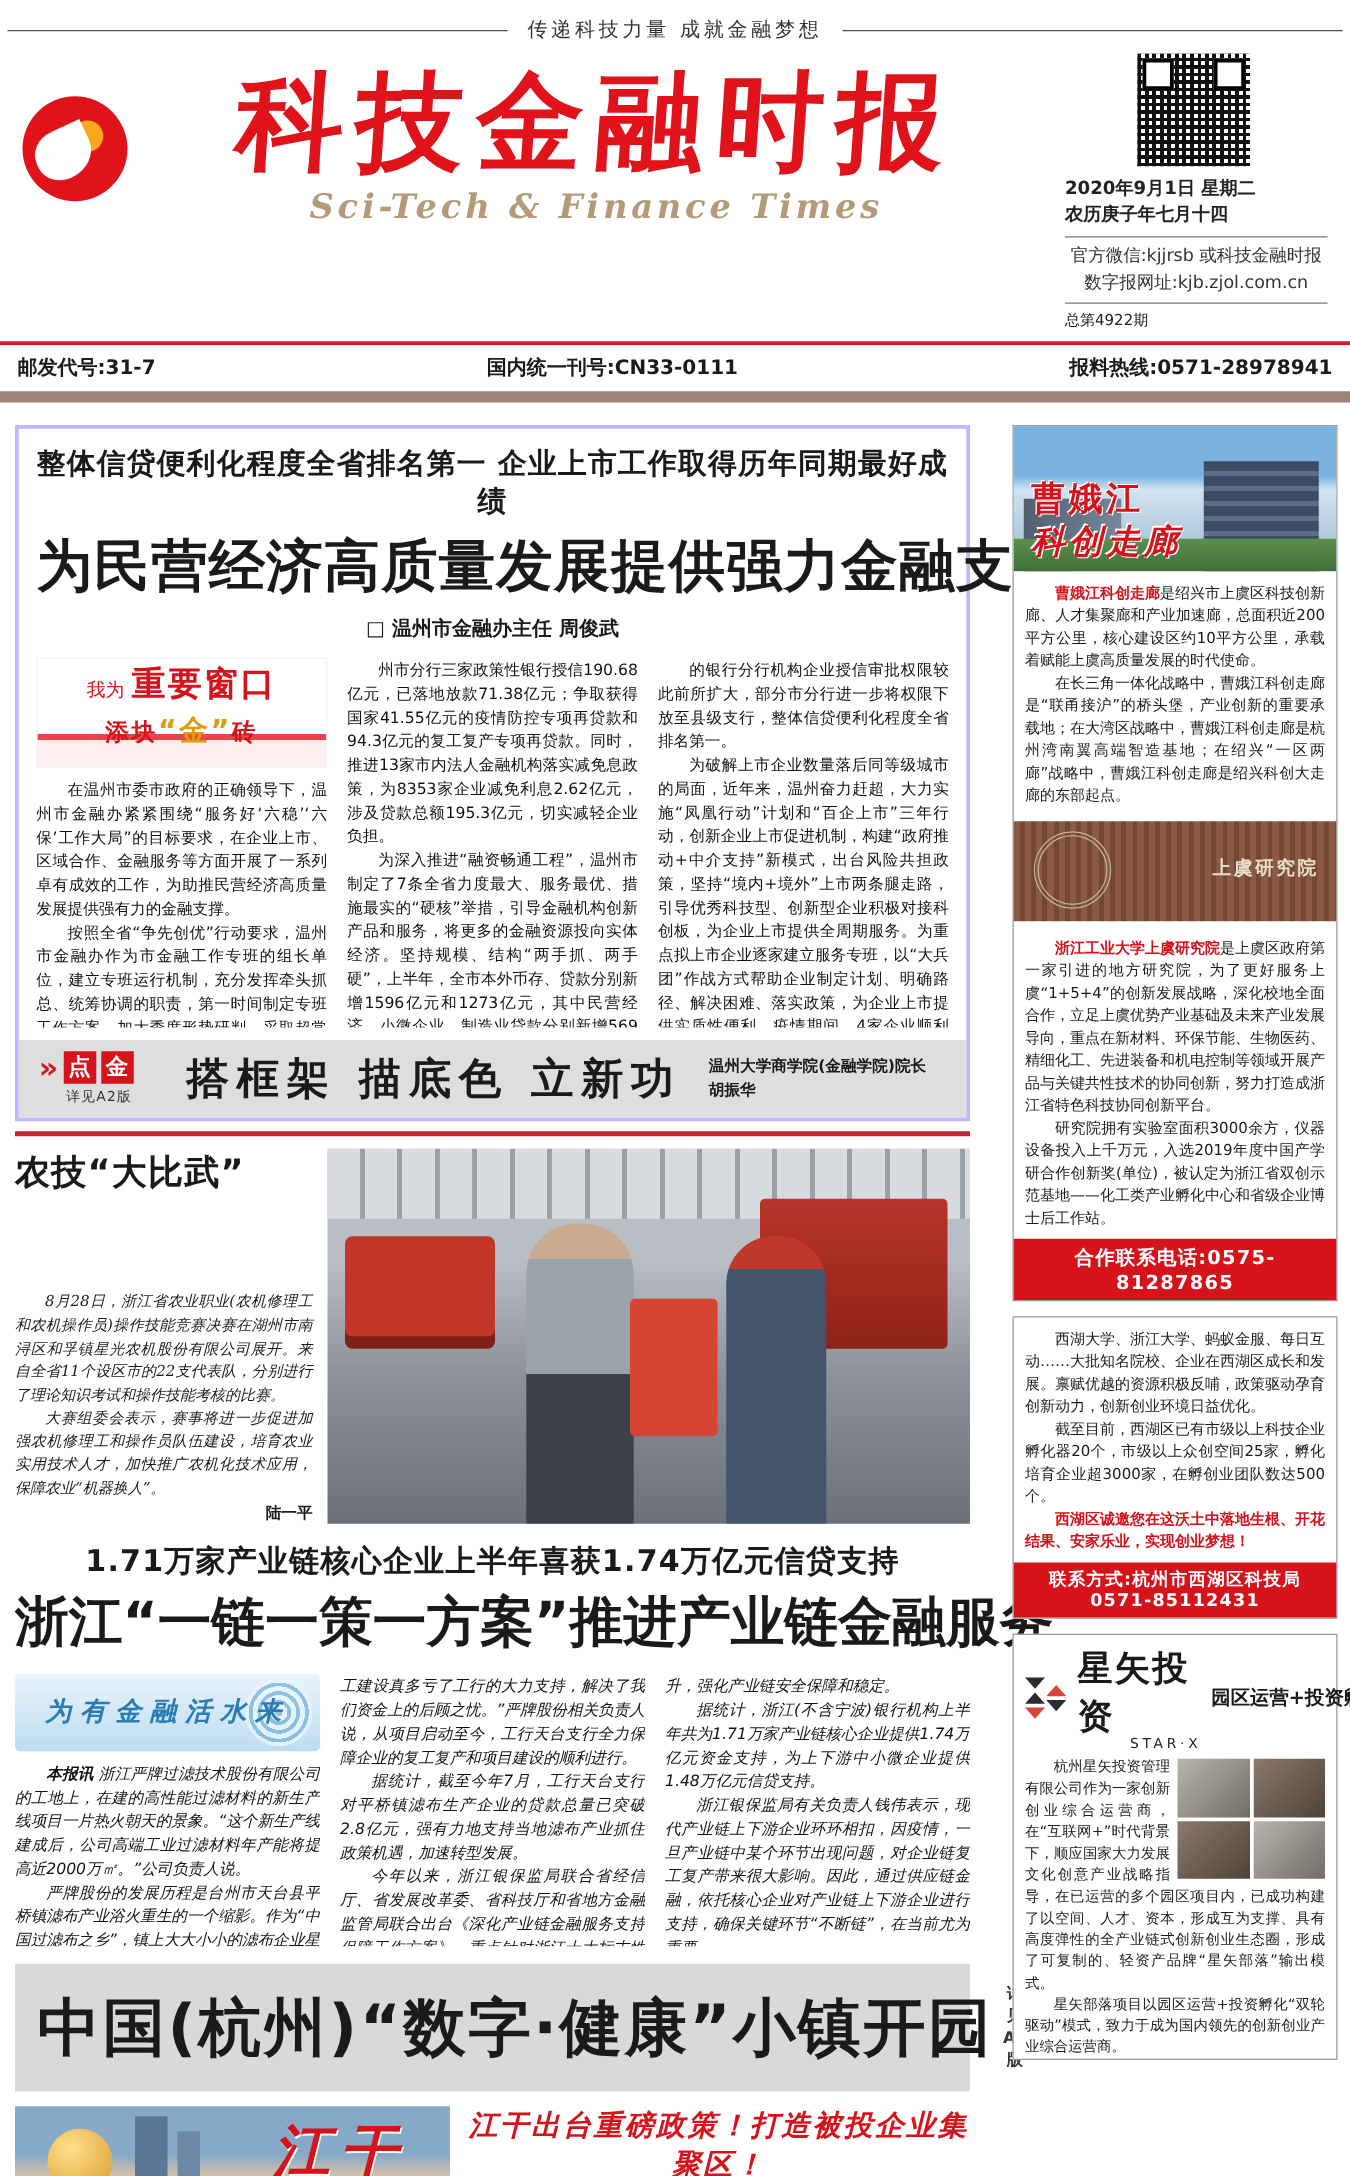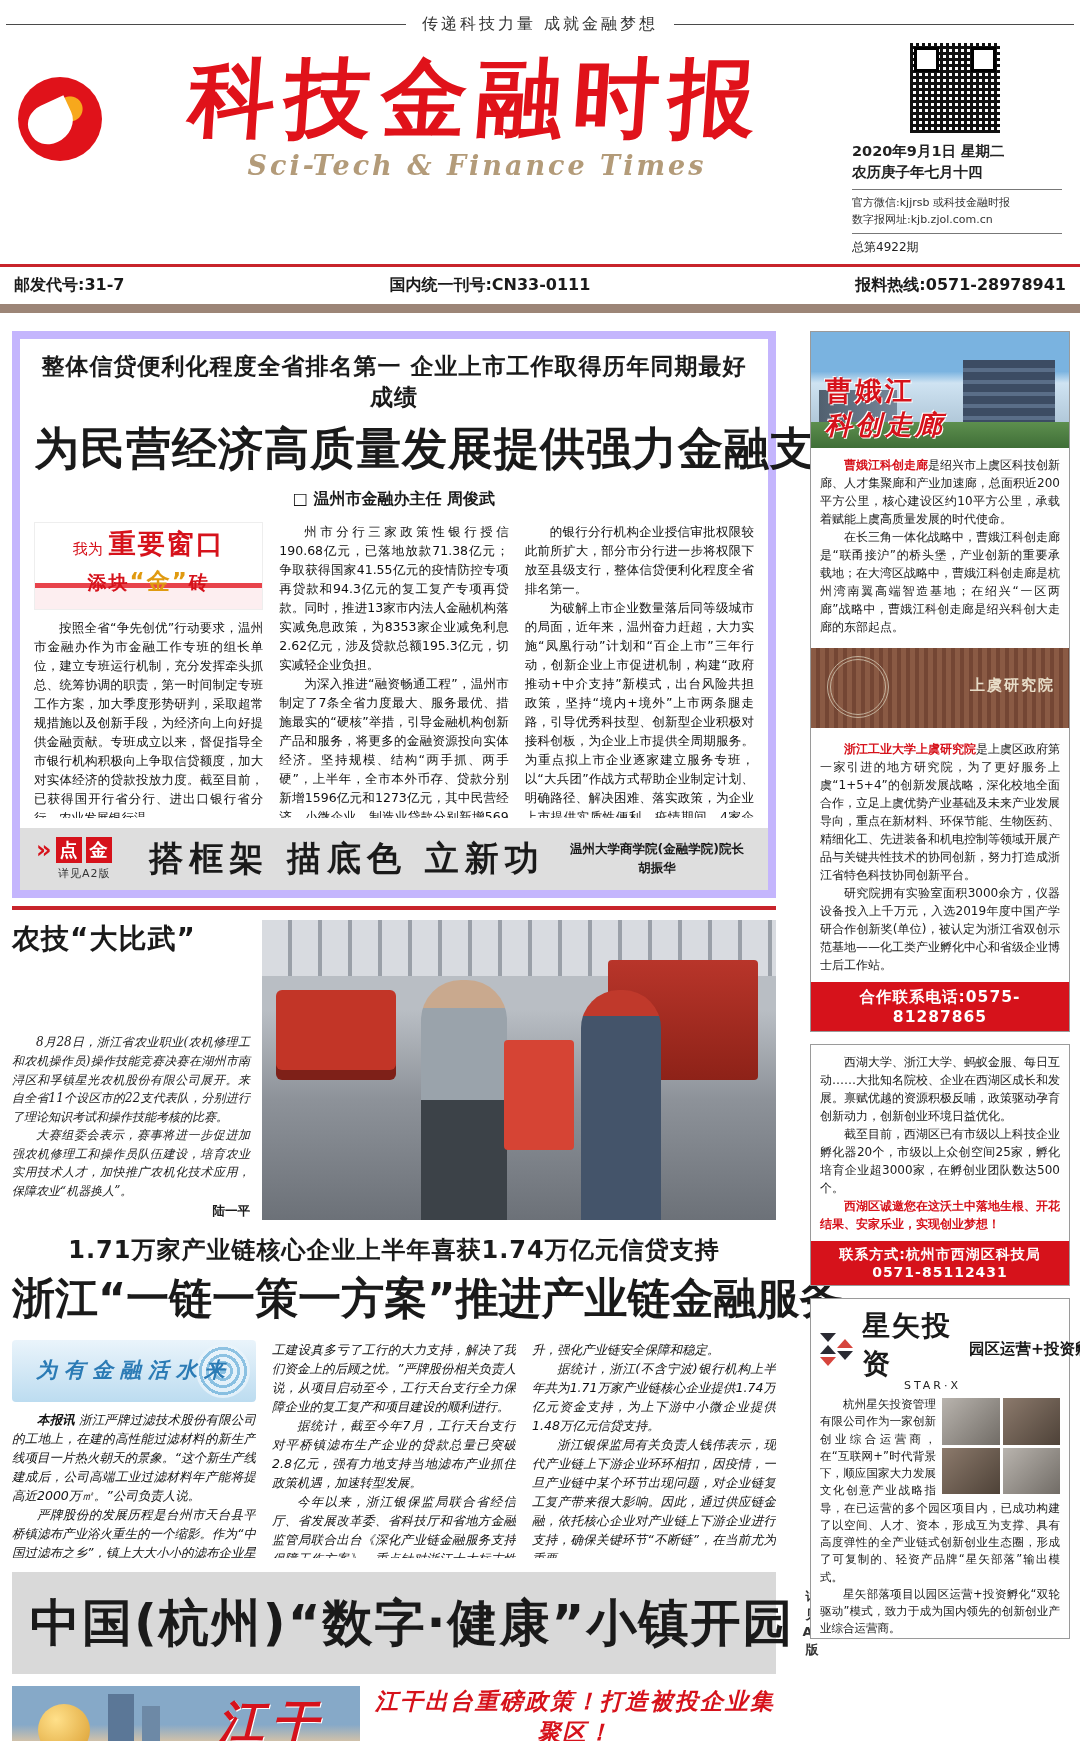--- a/index.html
+++ b/index.html
@@ -17,54 +17,54 @@
   .brand-block { flex:1; text-align:center; padding-top:6px; }
   .brand-title { font-family:"DejaVu Serif","Liberation Serif",serif; font-weight:bold; font-size:86px; line-height:1.15; color:#e0121a; letter-spacing:10px; transform:skewX(-4deg); white-space:nowrap; }
   .brand-en { font-family:"DejaVu Serif","Liberation Serif",serif; font-style:italic; font-weight:bold; font-size:27px; color:#b39b79; letter-spacing:3px; margin-top:2px; }
   .mast-right { width:210px; flex:0 0 auto; font-size:12px; color:#222; }
   .qr { background:repeating-linear-gradient(0deg,#111 0 3px,transparent 3px 6px), repeating-linear-gradient(90deg,#111 0 3px,#fff 3px 6px); position:relative; }
   .qr::before, .qr::after { content:""; position:absolute; width:22%; height:22%; border:3px solid #000; background:#fff; }
   .qr::before { left:4%; top:4%; }
   .qr::after { right:4%; top:4%; }
   .mast-qr { width:90px; height:90px; margin:0 0 8px 58px; }
   .mast-date { font-weight:bold; font-size:14.5px; line-height:1.45; }
-  .mast-small { border-top:1px solid #777; margin-top:6px; padding-top:5px; font-size:11px; line-height:1.5; color:#333; }
+  .mast-small { border-top:1px solid #777; margin-top:6px; padding-top:5px; font-size:14px; line-height:1.5; color:#333;text-align:center; }
   .mast-issue { border-top:1px solid #777; margin-top:5px; padding-top:5px; font-size:12px; }
   .red-rule { height:3px; background:#c8242b; margin-top:4px; }
   .info-row { display:flex; justify-content:space-between; padding:8px 14px; font-size:16px; font-weight:bold; }
   .tan-bar { height:9px; background:#9c8577; }
 
   
   .content { display:flex; padding:18px 10px 0 12px; gap:34px; }
   .left-col { width:764px; flex:0 0 auto; }
   .sidebar { width:260px; flex:0 0 auto; }
 
   
-  .lead-box { border:8px solid #c4b5fd; padding:12px 14px 0; }
+  .lead-box { border:3px solid #c4b5fd; padding:12px 14px 0; }
   .kicker { text-align:center; font-size:23px; font-weight:bold; letter-spacing:1px; }
   .lead-headline { text-align:center; font-size:45px; font-weight:900; letter-spacing:1px; margin-top:6px; white-space:nowrap; }
   .byline { text-align:center; font-size:16px; font-weight:bold; margin:10px 0 12px; }
   .cols { display:flex; gap:16px; }
   .col { flex:1; overflow:hidden; text-align:justify; font-size:12.5px; line-height:1.52; color:#111; }
   .col p { text-indent:2em; }
   .lead-cols .col { height:296px; }
   .promo { height:88px; background:linear-gradient(180deg,#fff 0 70%,#e8434b 70% 76%, #fdeef0 76%); border:1px solid #eee; margin-bottom:8px; text-align:center; position:relative; overflow:hidden; }
   .promo .l1 { font-size:15px; color:#d6121b; vertical-align:middle; margin-right:6px; }
   .promo .l2 { font-size:27px; font-weight:900; color:#d6121b; letter-spacing:2px; }
   .promo .l3 { display:block; font-size:19px; font-weight:bold; color:#d6121b; letter-spacing:2px; }
   .promo .gold { color:#e09a10; font-size:23px; }
 
   .dianjin { background:#dedede; margin:10px -14px 0; padding:8px 16px; display:flex; align-items:center; }
   .dj-tag { width:96px; }
   .dj-tagline { display:flex; align-items:center; gap:4px; }
   .dj-arrow { color:#d6121b; font-size:24px; font-weight:900; line-height:1; }
   .dj-box { background:#d6121b; color:#fff; font-weight:bold; font-size:18px; width:26px; height:26px; line-height:26px; text-align:center; }
   .dj-see { font-size:11px; color:#333; margin-top:3px; padding-left:22px; letter-spacing:1px; }
   .dj-title { flex:1; text-align:center; font-size:34px; font-weight:900; letter-spacing:6px; }
-  .dj-author { width:190px; text-align:center; font-size:12.5px; font-weight:bold; line-height:1.5; }
+  .dj-author { width:190px; font-size:12.5px; font-weight:bold; line-height:1.5; }
   .red-double { border-top:3px solid #c8242b; border-bottom:1px solid #c8242b; height:3px; margin:8px 0 10px; }
 
   
   .nongji { display:flex; gap:12px; height:300px; }
   .nj-left { width:238px; display:flex; flex-direction:column; }
   .nj-headline { font-size:28px; font-weight:900; letter-spacing:1px; }
   .nj-text { margin-top:auto; font-family:"DejaVu Serif","Liberation Serif",serif; font-style:italic; font-size:12px; line-height:1.55; text-align:justify; }
   .nj-text p { text-indent:2em; }
   .nj-byline { text-align:right; font-weight:bold; font-style:normal; font-family:"DejaVu Sans",sans-serif; font-size:12.5px; }
   .nj-photo { flex:1; background:linear-gradient(180deg,#b9bec4 0 30%, #8d9299 60%, #6c7178); position:relative; overflow:hidden; }
@@ -184,20 +184,21 @@
       <article class="lead-box">
         <div class="kicker">整体信贷便利化程度全省排名第一  企业上市工作取得历年同期最好成绩</div>
         <h1 class="lead-headline">为民营经济高质量发展提供强力金融支撑</h1>
         <div class="byline">□ 温州市金融办主任  周俊武</div>
         <div class="cols lead-cols">
           <div class="col">
             <div class="promo">
               <span class="l1">我为</span><span class="l2">重要窗口</span>
               <span class="l3"><span>添块</span><span class="gold">“金”</span><span>砖</span></span>
             </div>
+            <p>在温州市委市政府的正确领导下，温州市金融办紧紧围绕“服务好‘六稳’‘六保’工作大局”的目标要求，在企业上市、区域合作、金融服务等方面开展了一系列卓有成效的工作，为助推民营经济高质量发展提供强有力的金融支撑。</p>
             <p>按照全省“争先创优”行动要求，温州市金融办作为市金融工作专班的组长单位，建立专班运行机制，充分发挥牵头抓总、统筹协调的职责，第一时间制定专班工作方案，加大季度形势研判，采取超常规措施以及创新手段，为经济向上向好提供金融贡献。专班成立以来，督促指导全市银行机构积极向上争取信贷额度，加大对实体经济的贷款投放力度。截至目前，已获得国开行省分行、进出口银行省分行、农业发展银行温</p>
           </div>
           <div class="col">
             <p>州市分行三家政策性银行授信190.68亿元，已落地放款71.38亿元；争取获得国家41.55亿元的疫情防控专项再贷款和94.3亿元的复工复产专项再贷款。同时，推进13家市内法人金融机构落实减免息政策，为8353家企业减免利息2.62亿元，涉及贷款总额195.3亿元，切实减轻企业负担。</p>
             <p>为深入推进“融资畅通工程”，温州市制定了7条全省力度最大、服务最优、措施最实的“硬核”举措，引导金融机构创新产品和服务，将更多的金融资源投向实体经济。坚持规模、结构“两手抓、两手硬”，上半年，全市本外币存、贷款分别新增1596亿元和1273亿元，其中民营经济、小微企业、制造业贷款分别新增569亿元、520亿元和132亿元，均为历史同期最好成绩，有力助推经济转型升级。深入推进金融创新，推广具有温州特色的小微企业资产评估和授信模式，深化“无还本续贷”举措，帮助3.58万户市场主体节约转贷成本1.12亿元。在全省率先梳理授权、授信和尽职免责“三张清单”，超1/3</p>
           </div>
           <div class="col">
             <p>的银行分行机构企业授信审批权限较此前所扩大，部分市分行进一步将权限下放至县级支行，整体信贷便利化程度全省排名第一。</p>
             <p>为破解上市企业数量落后同等级城市的局面，近年来，温州奋力赶超，大力实施“凤凰行动”计划和“百企上市”三年行动，创新企业上市促进机制，构建“政府推动+中介支持”新模式，出台风险共担政策，坚持“境内+境外”上市两条腿走路，引导优秀科技型、创新型企业积极对接科创板，为企业上市提供全周期服务。为重点拟上市企业逐家建立服务专班，以“大兵团”作战方式帮助企业制定计划、明确路径、解决困难、落实政策，为企业上市提供实质性便利。疫情期间，4家企业顺利报会；力促冠盛股份、天正集团、中胤时尚、熊猫乳品等在“上会”前夕，多次组织模拟发审会现场演练，让企业更好地临场发挥，促进企业顺利“过会”。今年以来，温州已新增上市报会企业10家，其中上市3家、过会待发3家，企业上市工作取得历年同期最好成绩。</p>
 

